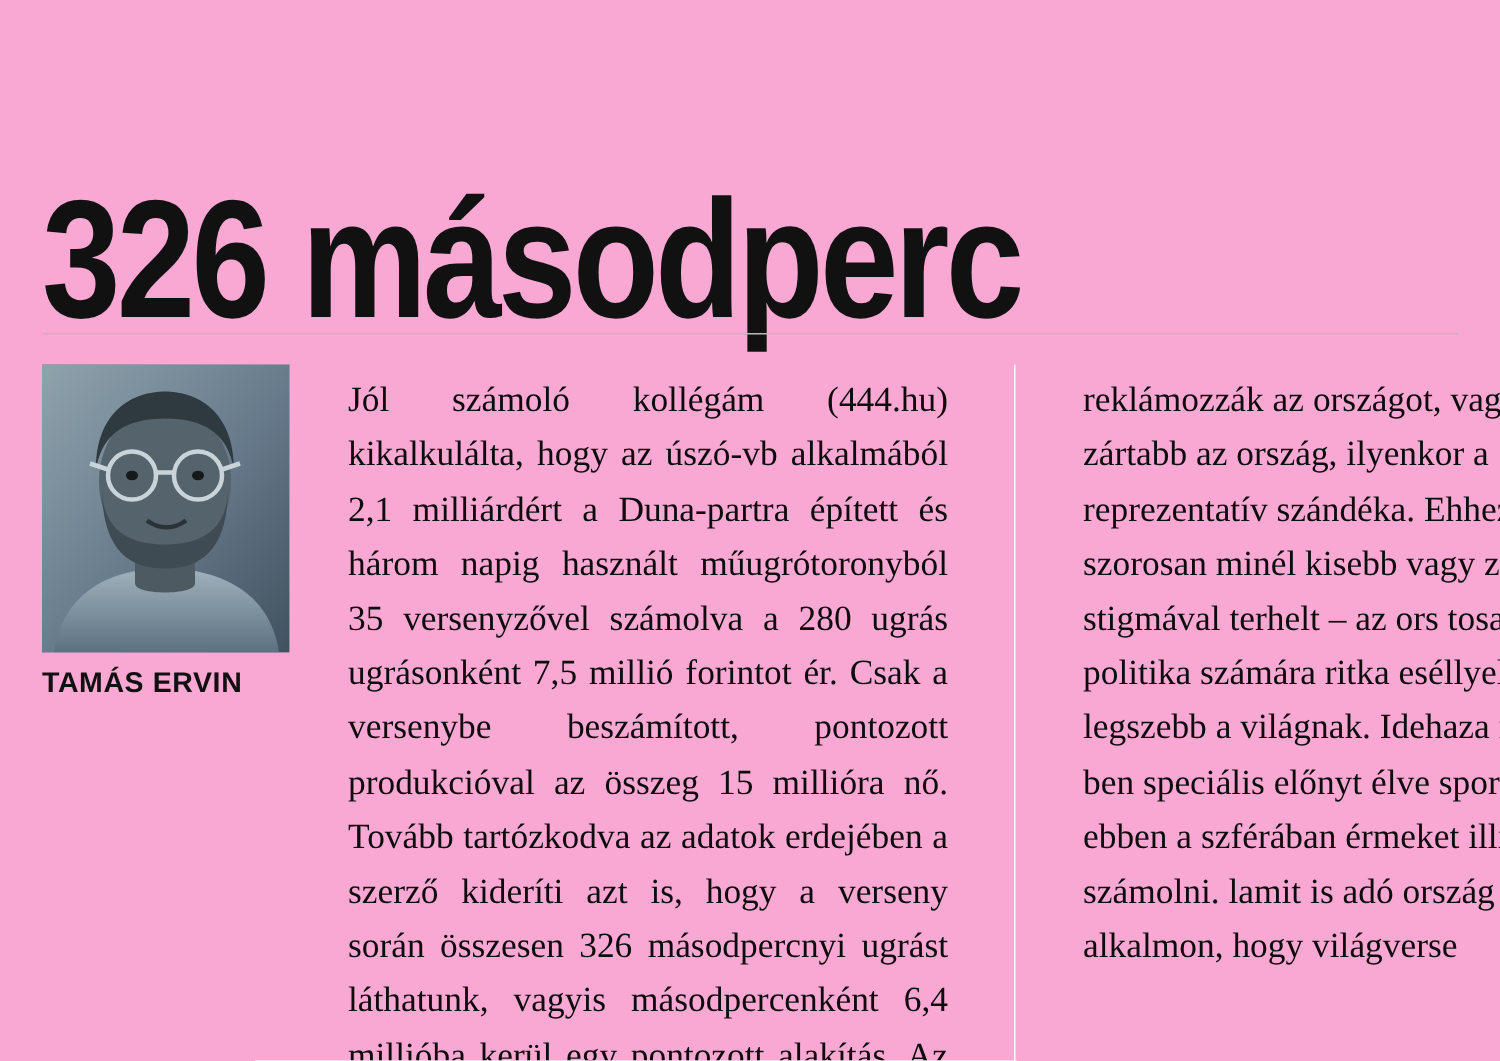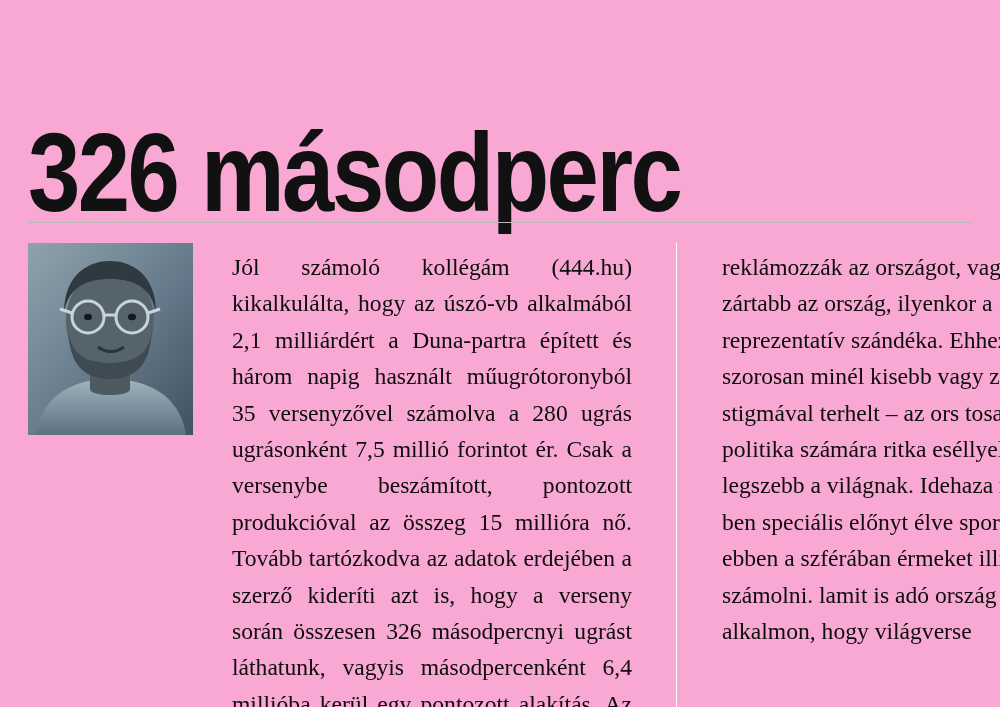--- a/index.html
+++ b/index.html
@@ -156,20 +156,21 @@
           <line x1="44" y1="70" x2="32" y2="66"></line>
           <line x1="120" y1="70" x2="132" y2="66"></line>
         </g>
 
         <ellipse cx="60" cy="74" rx="4" ry="3.2" fill="#14181b"></ellipse>
         <ellipse cx="104" cy="74" rx="4" ry="3.2" fill="#14181b"></ellipse>
 
         <path d="M70 104 C78 110 88 110 96 104" stroke="#2b3339" stroke-width="3" fill="none"></path>
       </svg>
     </div>
+    <div class="byline-name">TAMÁS ERVIN</div>
   </div>
 
   <div class="col-divider"></div>
 
   <div class="col col-1">
     <p>Jól számoló kollégám (444.hu) kikalkulálta, hogy az úszó-vb alkalmából 2,1 milliárdért a Duna-partra épített és három napig használt műugrótoronyból 35 versenyzővel számolva a 280 ugrás ugrásonként 7,5 millió forintot ér. Csak a versenybe beszámított, pontozott produkcióval az összeg 15 millióra nő. Tovább tartózkodva az adatok erdejében a szerző kideríti azt is, hogy a verseny során összesen 326 másodpercnyi ugrást láthatunk, vagyis másodpercenként 6,4 millióba kerül egy pontozott alakítás. Az építők mást emelnek ki: az acéltorony</p>
   </div>
 
   <div class="col col-2">
     <p>reklámozzák az országot, vagy zártabb az ország, ilyenkor a reprezentatív szándéka. Ehhez szorosan minél kisebb vagy zártabb stigmával terhelt – az ors tosabb a politika számára ritka eséllyel, és legszebb a világnak. Idehaza min ben speciális előnyt élve sport, ebben a szférában érmeket illik számolni. lamit is adó ország tehá alkalmon, hogy világverse</p>

